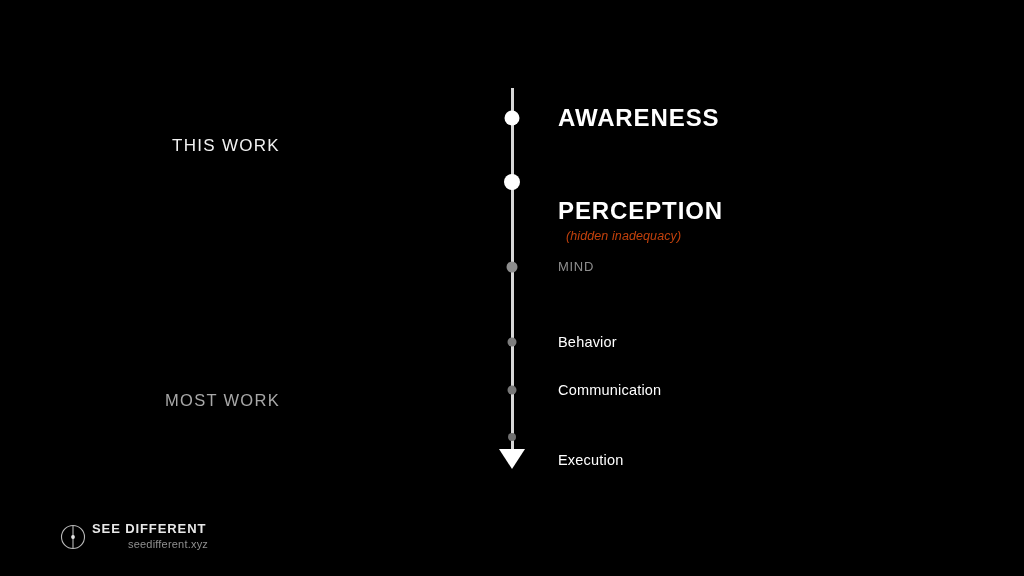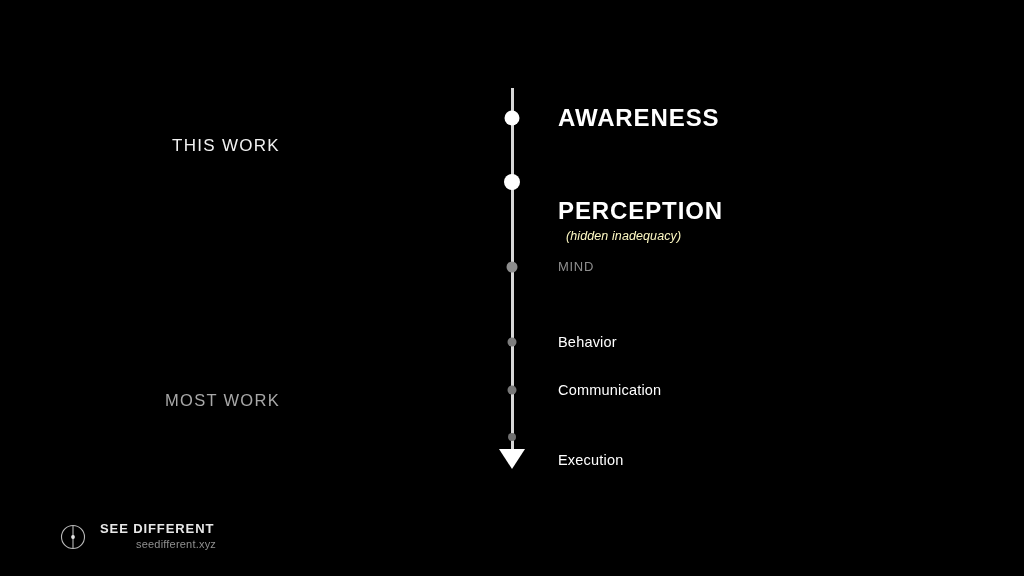--- a/index.html
+++ b/index.html
@@ -57,21 +57,21 @@
     white-space: nowrap;
   }
   .stage-title {
     display: block;
     line-height: 1.1;
   }
   .stage-sub {
     display: block;
     font-style: italic;
     font-size: 12.5px;
-    color: #fef9c3;
+    color: #c2410c;
     margin-top: 5px;
     margin-left: 8px;
     letter-spacing: 0.1px;
   }
   .t-major {
     font-size: 24px;
     font-weight: bold;
     color: #ffffff;
     letter-spacing: 0.9px;
   }
@@ -108,21 +108,21 @@
     letter-spacing: 1.3px;
   }
 
   
   .brand {
     position: absolute;
     left: 58px;
     top: 521px;
     display: flex;
     align-items: center;
-    gap: 12px;
+    gap: 4px;
   }
   .brand-mark {
     width: 30px;
     height: 30px;
     flex: none;
   }
   .brand-text {
     display: flex;
     flex-direction: column;
     justify-content: center;

